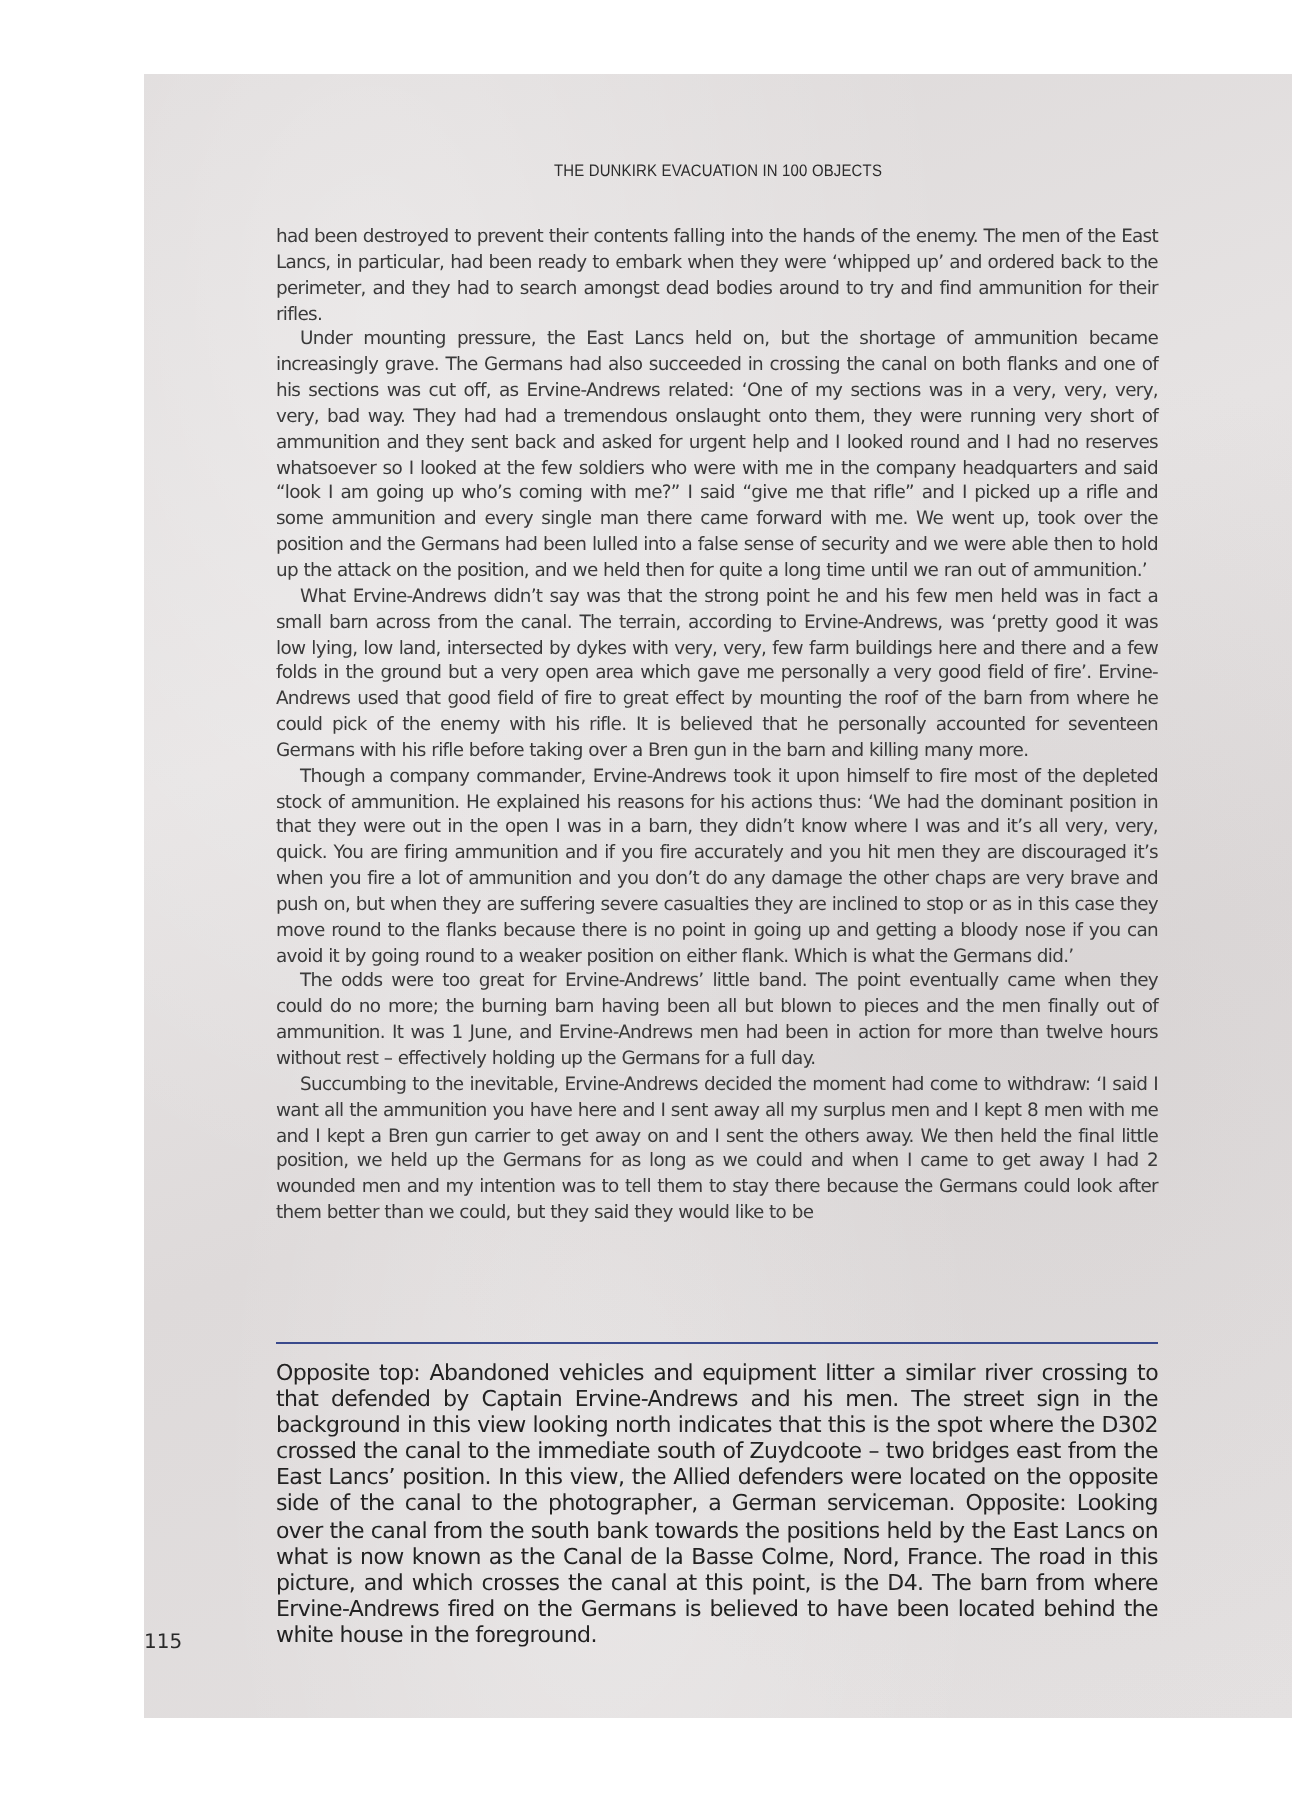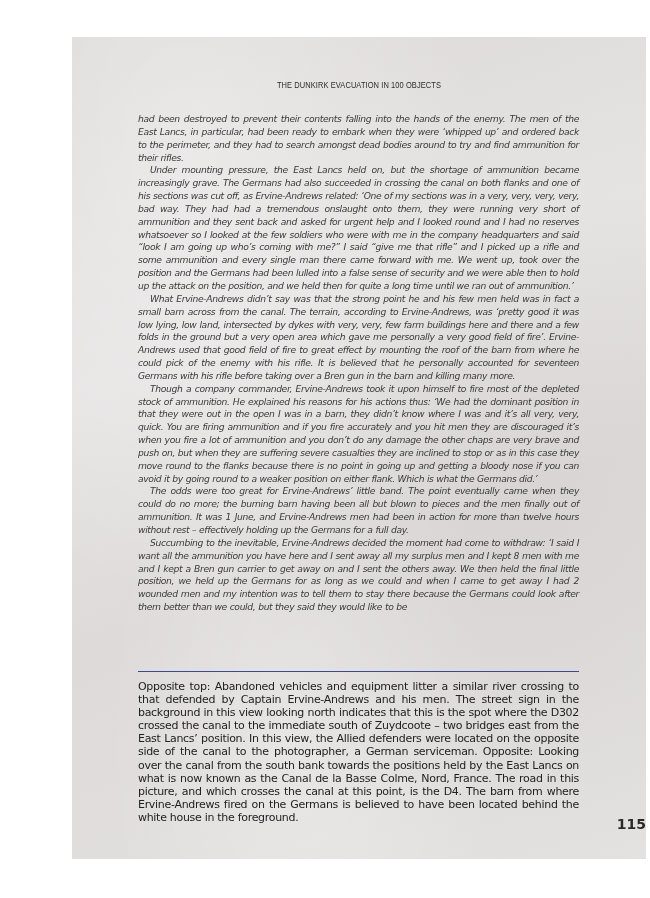--- a/index.html
+++ b/index.html
@@ -21,37 +21,36 @@
     position: absolute; left: 0; right: 0; top: 43px;
     text-align: center; font-size: 8.3px; color: #2b2b2b;
     letter-spacing: 0.1px; font-family: "Liberation Sans Narrow", "Liberation Sans", sans-serif;
     transform: scaleX(0.9);
   }
   .body-text {
     position: absolute; left: 66px; top: 76px; width: 441px;
     font-size: 9.2px; line-height: 12.85px; color: #3a3a3a;
     text-align: justify;
     font-family: "DejaVu Sans", sans-serif;
-    font-style: italic;
   }
   .body-text p { margin: 0; text-indent: 12px; letter-spacing: -0.35px; word-spacing: 0.2px; }
   .body-text p.first { text-indent: 0; }
   .separator {
     position: absolute; left: 66px; top: 634px; width: 441px; height: 0;
     border-top: 1px solid #3a4a8c;
   }
   .caption {
     position: absolute; left: 66px; top: 643px; width: 441px;
     font-size: 11px; line-height: 13.1px; color: #222;
     text-align: justify; letter-spacing: -0.3px;
     font-family: "DejaVu Sans", sans-serif;
   }
   .page-number {
-    position: absolute; left: 0; right: 0; top: 779px; text-align: right;
-    font-size: 14px; font-weight: bold; color: #2a2a2a;
+    position: absolute; left: 0; right: 0; top: 779px; text-align: left;
+    font-size: 10px; font-weight: normal; color: #2a2a2a;
   }
 </style>
 </head>
 <body>
 
 <div class="page">
   <div class="running-head">THE DUNKIRK EVACUATION IN 100 OBJECTS</div>
 
   <div class="body-text">
     <p class="first">had been destroyed to prevent their contents falling into the hands of the enemy. The men of the East Lancs, in particular, had been ready to embark when they were ‘whipped up’ and ordered back to the perimeter, and they had to search amongst dead bodies around to try and find ammunition for their rifles.</p>

